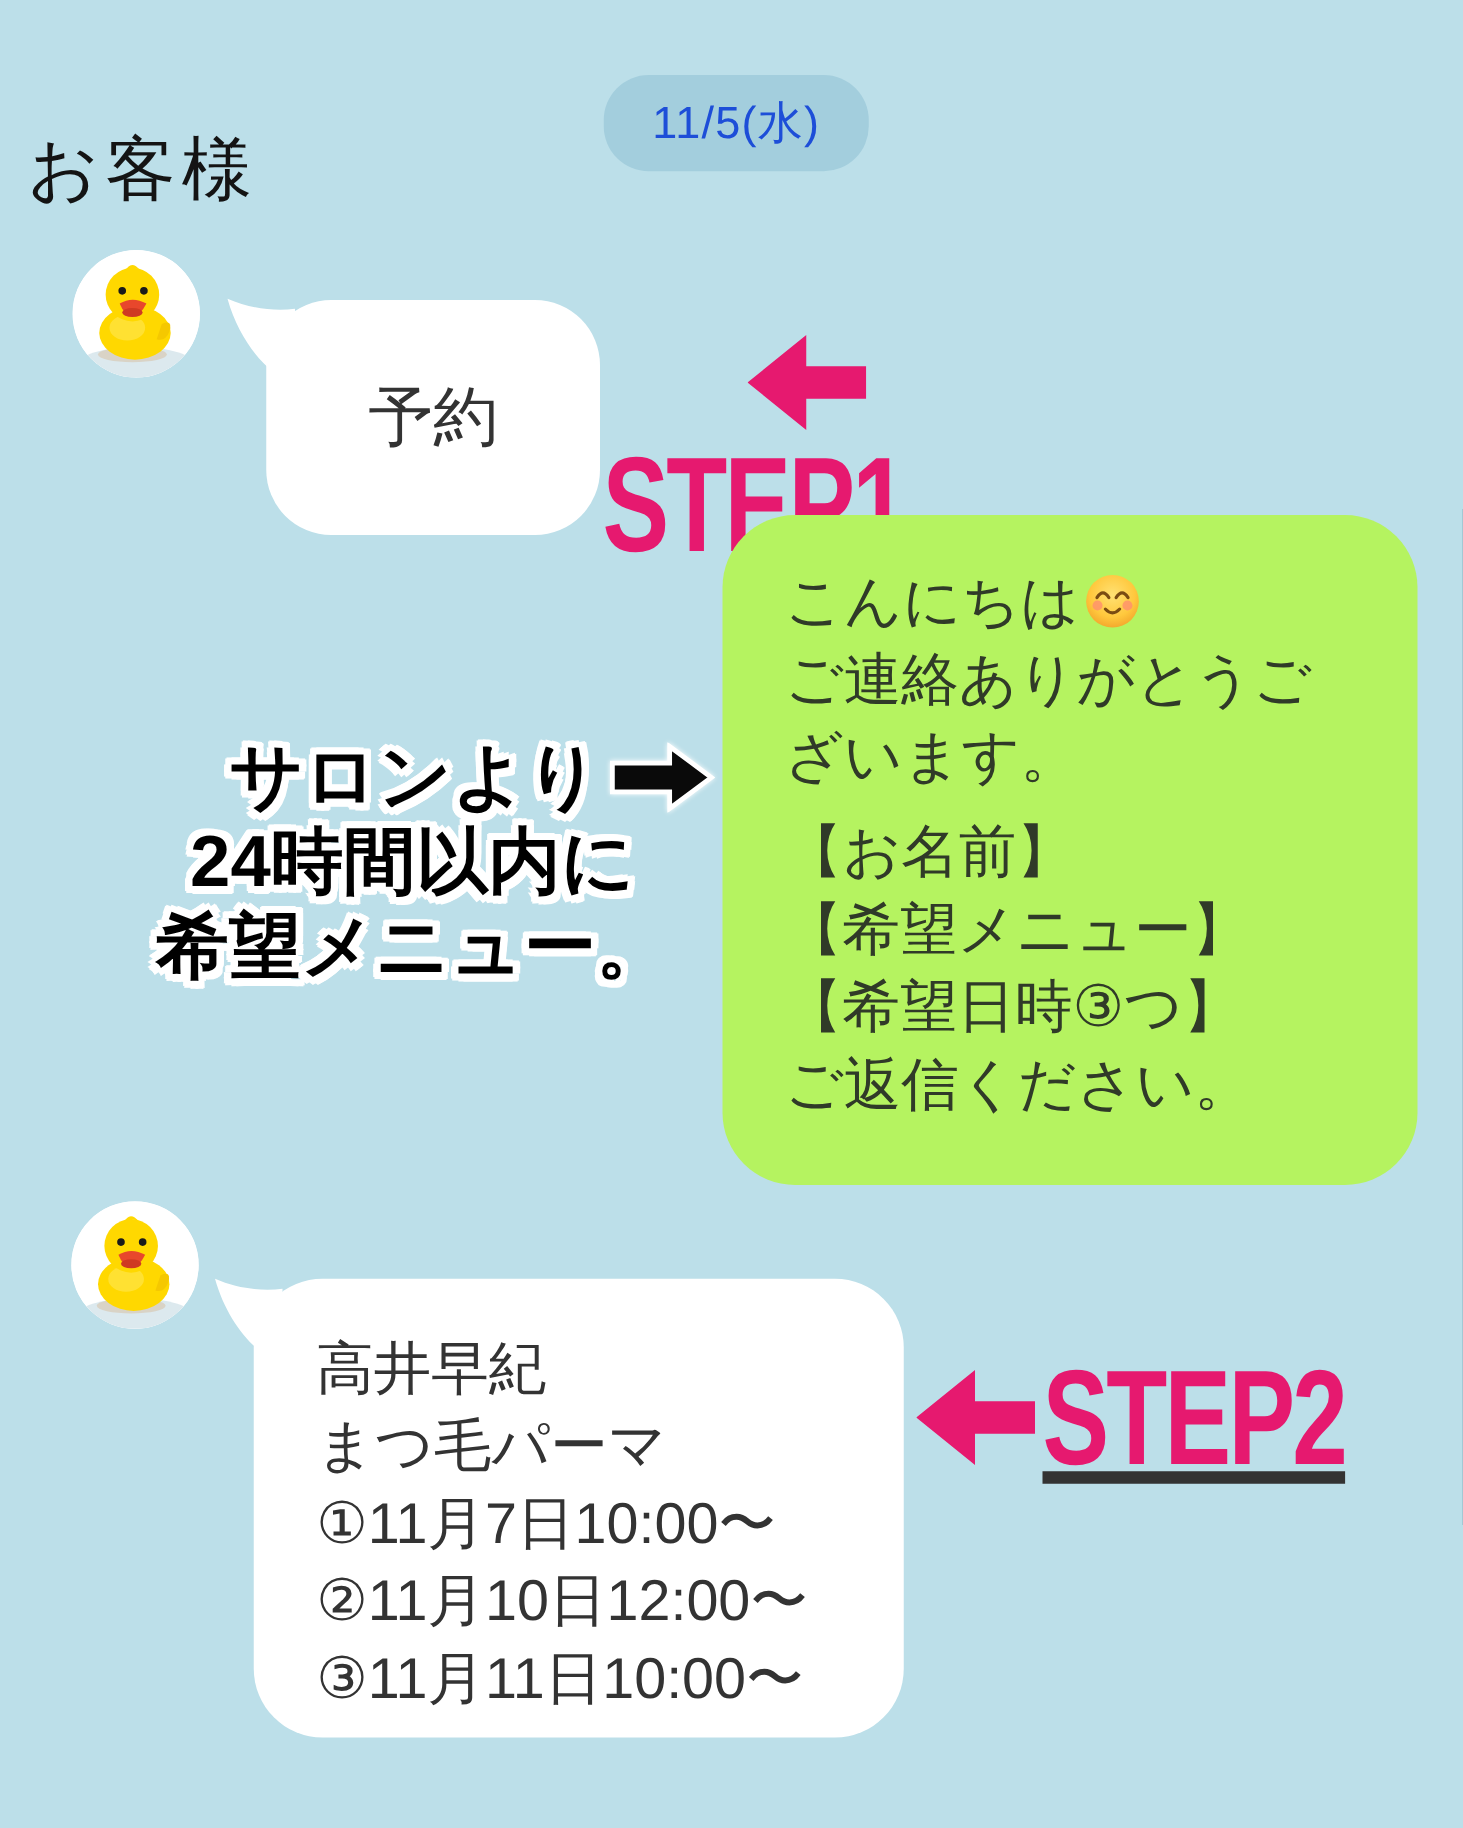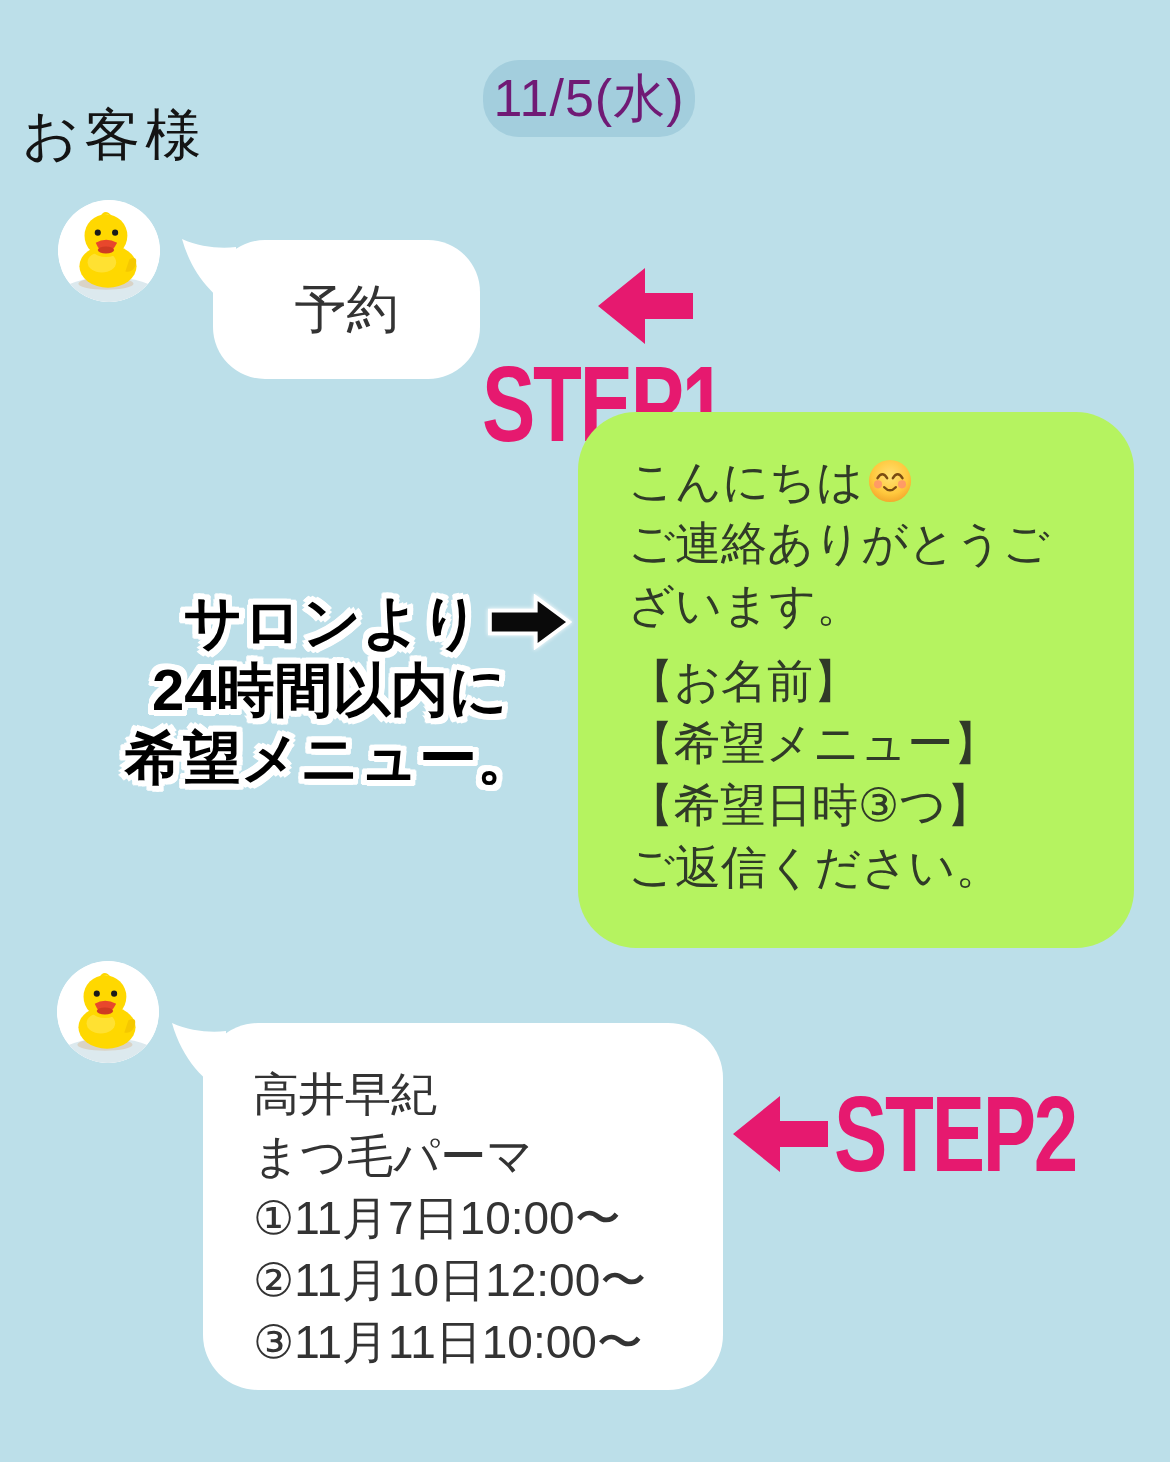--- a/index.html
+++ b/index.html
@@ -7,40 +7,40 @@
     position:relative;width:1170px;height:1462px;overflow:hidden;
     background:#bcdfe9;
     font-family:"Liberation Sans","DejaVu Sans",sans-serif;
     color:#333;
   }
   
   .date-pill{
     position:absolute;left:483px;top:60px;width:212px;height:77px;
     background:#a3cedd;border-radius:36px;
     display:flex;align-items:center;justify-content:center;
-    color:#701a75;font-size:52px;letter-spacing:1px;
+    color:#1d4ed8;font-size:36px;letter-spacing:1px;
   }
   
   .customer-label{
     position:absolute;left:22px;top:98px;
     font-size:56px;color:#141414;letter-spacing:5px;
   }
   
   .avatar{
     position:absolute;width:102px;height:102px;border-radius:50%;
     background:#ffffff;overflow:hidden;
   }
   .avatar-1{left:58px;top:200px;}
   .avatar-2{left:57px;top:961px;}
   .avatar svg{display:block;width:100%;height:100%;}
   
   .bubble{position:absolute;background:#fff;}
   .bubble-tail{position:absolute;}
   .bubble-1{
-    left:213px;top:240px;width:267px;height:139px;border-radius:52px;
+    left:213px;top:240px;width:267px;height:188px;border-radius:52px;
     display:flex;align-items:center;justify-content:center;
     font-size:52px;color:#333;
   }
   .tail-1{left:180px;top:237px;}
   .bubble-green{
     left:578px;top:412px;width:556px;height:536px;border-radius:58px;
     background:#b5f360;
   }
   .tail-green{left:1068px;top:466px;}
   .green-text{
@@ -57,21 +57,21 @@
   .tail-2{left:170px;top:1021px;}
   .b2-text{
     position:absolute;left:50px;top:40px;
     font-size:46px;line-height:62px;color:#333;white-space:nowrap;
   }
   
   .step{
     position:absolute;display:flex;align-items:center;gap:6px;
   }
   .step-1{left:482px;top:268px;flex-direction:column;}
-  .step-2{left:733px;top:1080px;}
+  .step-2{left:733px;top:1080px;text-decoration:underline;}
   .step-label{
     display:inline-block;font-size:108px;font-weight:bold;color:#e6196f;
     letter-spacing:-3px;transform:scaleX(0.74);transform-origin:left center;
     line-height:1;
   }
   
   .salon-note{
     position:absolute;left:88px;top:588px;width:484px;
     font-size:58px;font-weight:900;color:#000;text-align:center;
     line-height:68px;

